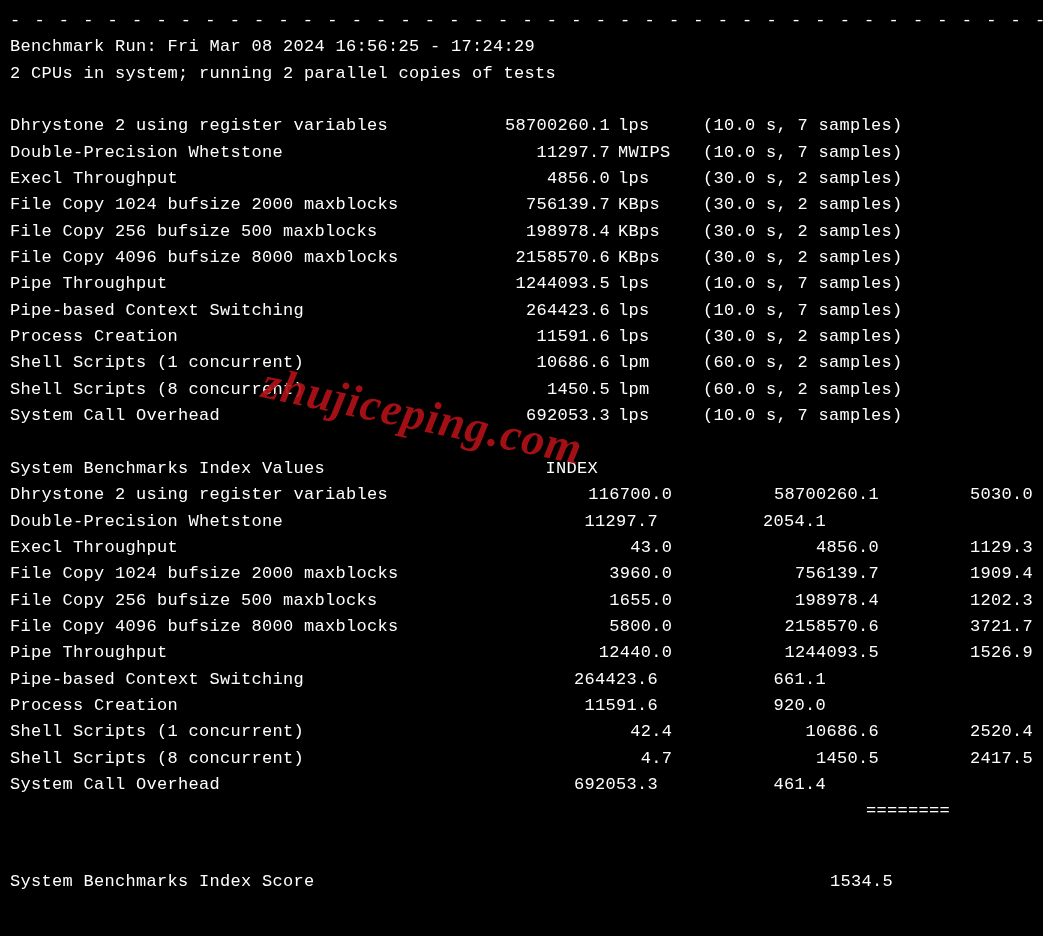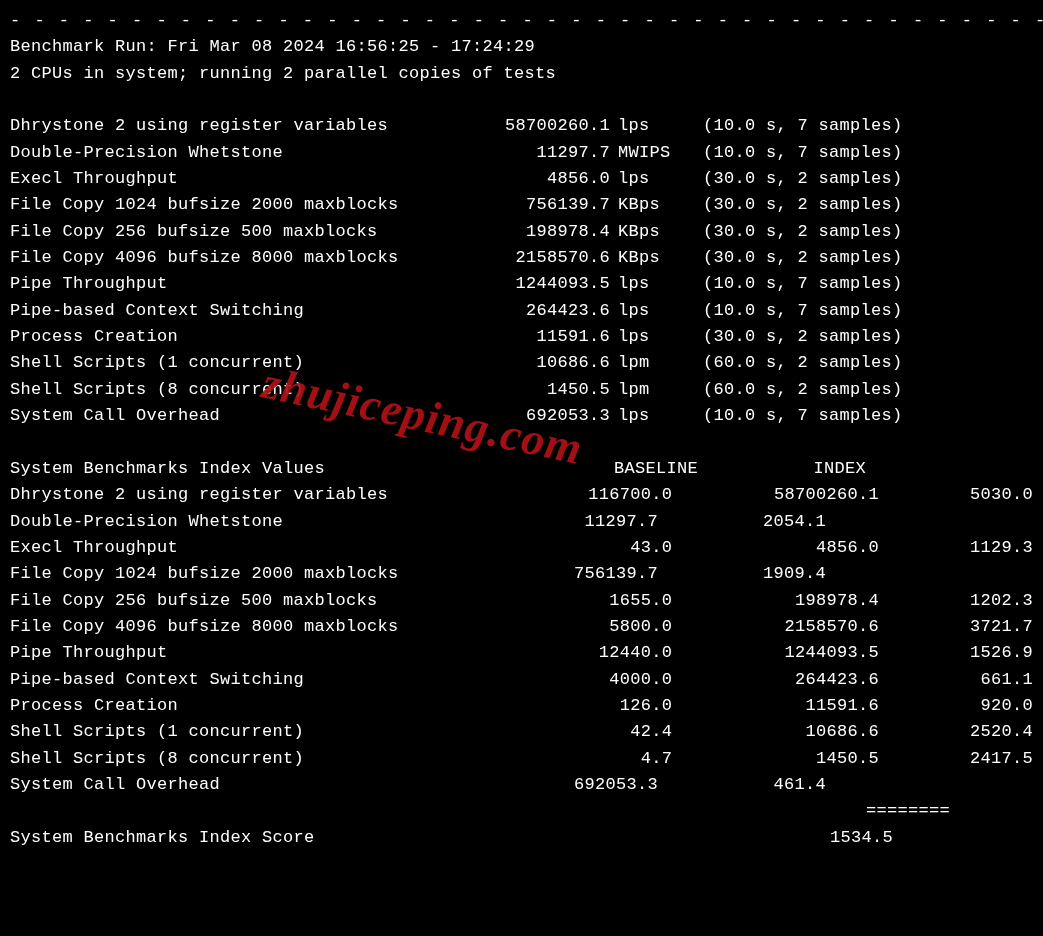--- a/index.html
+++ b/index.html
@@ -27,21 +27,21 @@
   .c-unit { width: 70px; padding-left: 8px; }
   .c-paren { width: 250px; padding-left: 15px; }
   .ih { display: flex; gap: 48px; }
   .ih-name { width: 420px; flex: 0 0 420px; }
   .ih-base { width: 220px; text-align: right; }
   .ih-res { width: 180px; text-align: right; }
   .ih-idx { width: 120px; text-align: right; }
   .eqline { display:flex; }
   .eqline .spacer { width: 820px; flex:0 0 820px; }
   .eqline .eqs { width: 120px; text-align:right; font-family:inherit; }
-  .score { display:flex; }
+  .score { display:flex;margin-top:44px; }
   .score .lbl { width: 820px; flex:0 0 820px; }
   .score .val { width: 120px; text-align:left; }
   .watermark {
     position: absolute;
     top: 380px;
     left: 260px;
     color: #b01217;
     font-family: Georgia, "Times New Roman", serif;
     font-size: 46px;
     font-weight: bold;
@@ -132,21 +132,20 @@
       <div class="c-val">692053.3</div>
       <div class="c-unit">lps</div>
       <div class="c-paren">(10.0 s, 7 samples)</div>
     </div>
   </div>
 
 <pre> </pre>
 
 <div class="ih">
   <div class="ih-name">System Benchmarks Index Values</div>
-  <div class="ih-base">BASELINE</div>
   <div class="ih-idx">INDEX</div>
 </div>
 
 <div id="index-block">
     <div class="ih">
       <div class="ih-name">Dhrystone 2 using register variables</div>
       <div class="ih-base">116700.0</div>
       <div class="ih-res">58700260.1</div>
       <div class="ih-idx">5030.0</div>
     </div>
@@ -156,20 +155,21 @@
       <div class="ih-idx">2054.1</div>
     </div>
     <div class="ih">
       <div class="ih-name">Execl Throughput</div>
       <div class="ih-base">43.0</div>
       <div class="ih-res">4856.0</div>
       <div class="ih-idx">1129.3</div>
     </div>
     <div class="ih">
       <div class="ih-name">File Copy 1024 bufsize 2000 maxblocks</div>
+      <div class="ih-base">3960.0</div>
       <div class="ih-res">756139.7</div>
       <div class="ih-idx">1909.4</div>
     </div>
     <div class="ih">
       <div class="ih-name">File Copy 256 bufsize 500 maxblocks</div>
       <div class="ih-base">1655.0</div>
       <div class="ih-res">198978.4</div>
       <div class="ih-idx">1202.3</div>
     </div>
     <div class="ih">
@@ -179,27 +179,25 @@
       <div class="ih-idx">3721.7</div>
     </div>
     <div class="ih">
       <div class="ih-name">Pipe Throughput</div>
       <div class="ih-base">12440.0</div>
       <div class="ih-res">1244093.5</div>
       <div class="ih-idx">1526.9</div>
     </div>
     <div class="ih">
       <div class="ih-name">Pipe-based Context Switching</div>
-      <div class="ih-base">4000.0</div>
       <div class="ih-res">264423.6</div>
       <div class="ih-idx">661.1</div>
     </div>
     <div class="ih">
       <div class="ih-name">Process Creation</div>
-      <div class="ih-base">126.0</div>
       <div class="ih-res">11591.6</div>
       <div class="ih-idx">920.0</div>
     </div>
     <div class="ih">
       <div class="ih-name">Shell Scripts (1 concurrent)</div>
       <div class="ih-base">42.4</div>
       <div class="ih-res">10686.6</div>
       <div class="ih-idx">2520.4</div>
     </div>
     <div class="ih">

